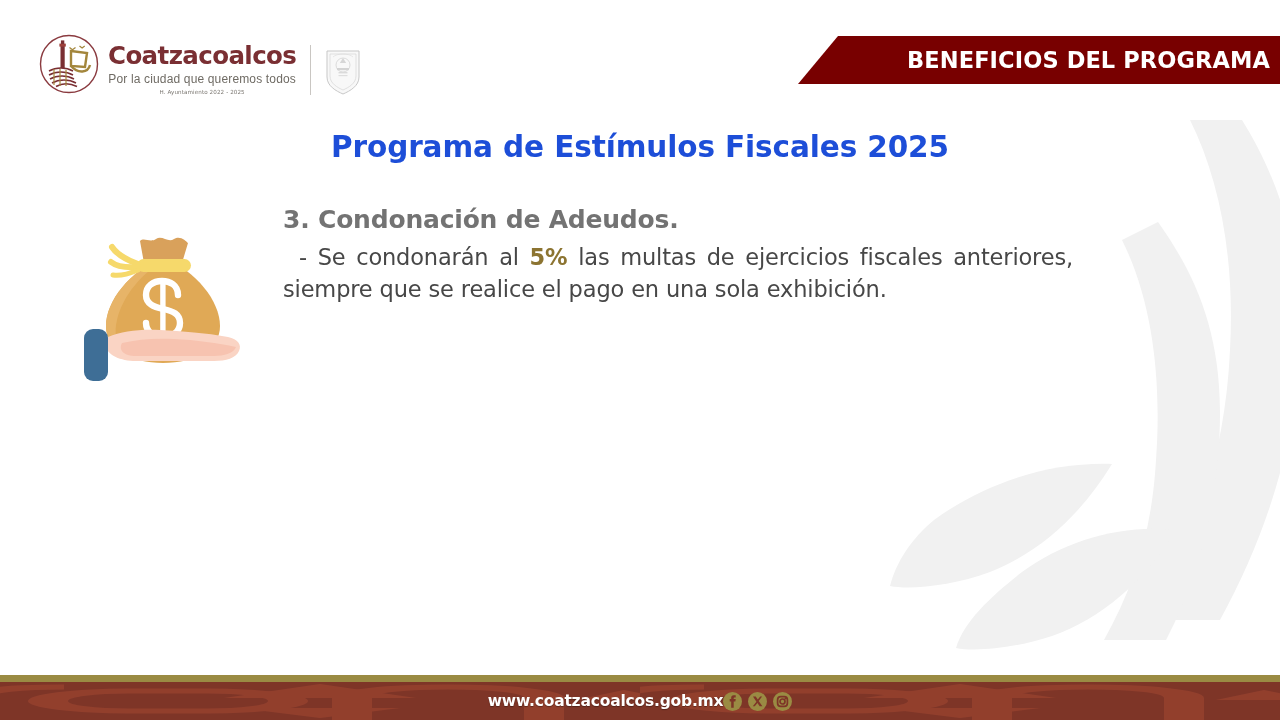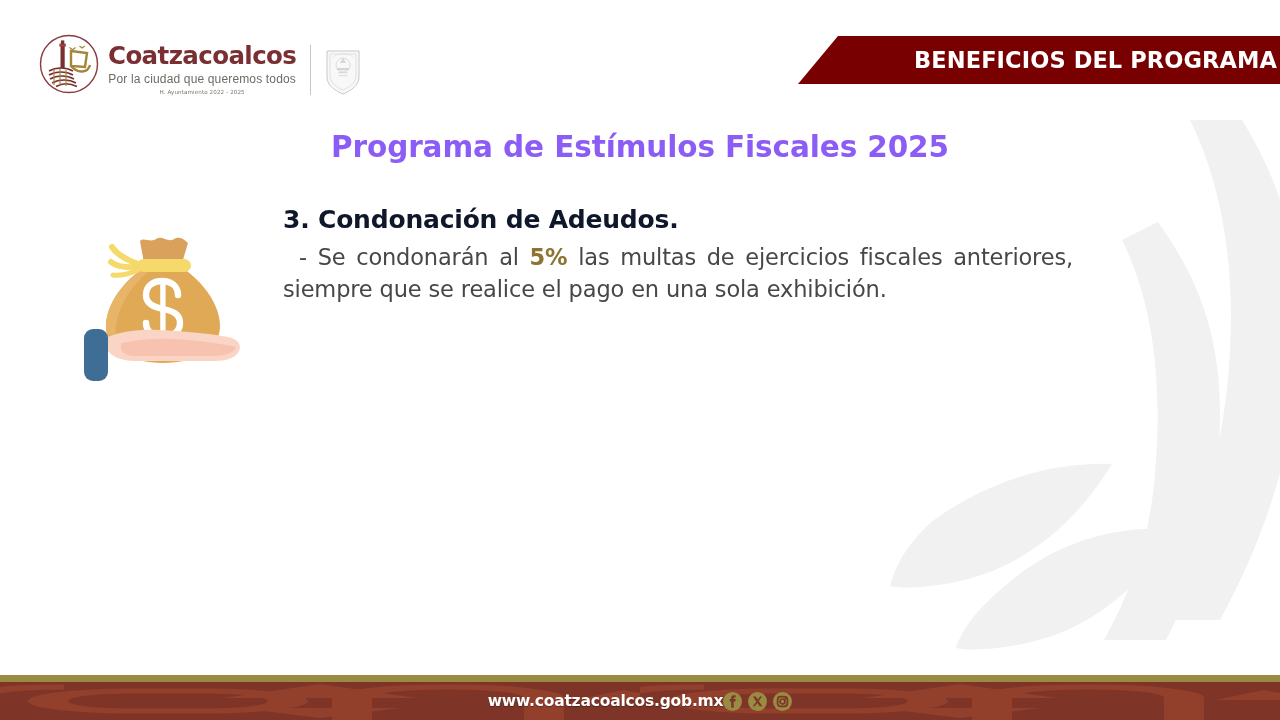--- a/index.html
+++ b/index.html
@@ -66,49 +66,49 @@
     width: 482px; height: 48px;
     background: #780000;
     clip-path: polygon(40px 0, 482px 0, 482px 48px, 0 48px);
     display: flex; align-items: center; justify-content: flex-end;
   }
   .banner-text {
     color: #ffffff;
     font-family: "DejaVu Sans", sans-serif;
     font-size: 22.5px; font-weight: bold;
     letter-spacing: 0.1px;
-    padding-right: 3px;
+    padding-right: 10px;
     white-space: nowrap;
   }
 
   
   .slide-title {
     position: absolute; left: 0; top: 130px; width: 1280px;
     text-align: center;
-    color: #8b5cf6;
+    color: #1d4ed8;
     font-family: "DejaVu Sans", sans-serif;
     font-size: 29.5px; font-weight: bold;
     letter-spacing: -0.1px;
   }
 
   
   .body-area {
     position: absolute; left: 0; top: 205px;
     width: 1280px; height: 420px;
   }
   .money-icon {
     position: absolute; left: 78px; top: 14px;
     width: 170px; height: 165px;
   }
   .content-col {
     position: absolute; left: 283px; top: 0; width: 790px;
   }
   .section { margin-bottom: 0; }
   .section-head {
-    color: #0f172a;
+    color: #737373;
     font-family: "DejaVu Sans", sans-serif;
     font-size: 25px; font-weight: bold;
     letter-spacing: -0.2px;
     margin-bottom: 8px;
   }
   .section-body {
     color: #474747;
     font-family: "DejaVu Sans", sans-serif;
     font-size: 22.5px;
     line-height: 1.42;

